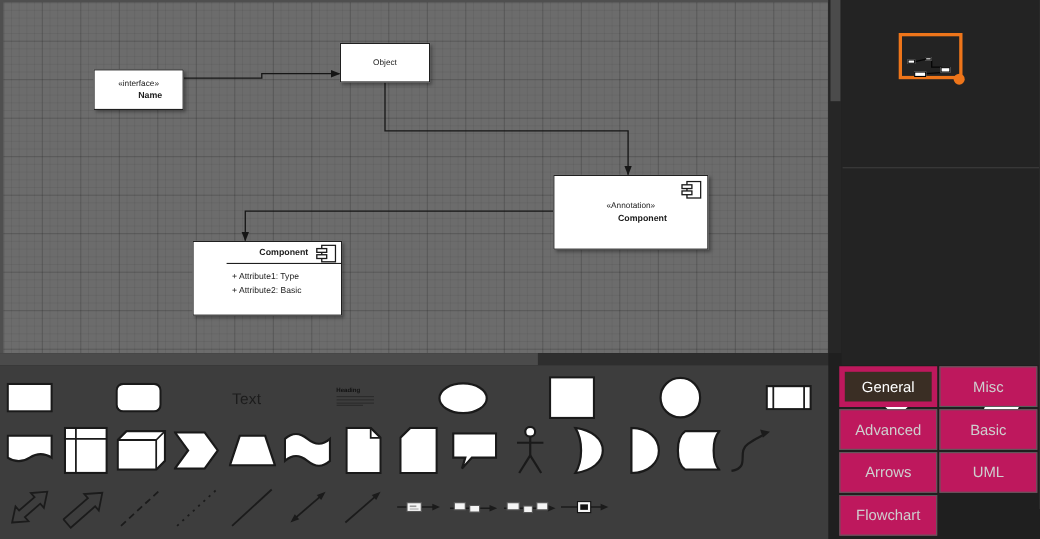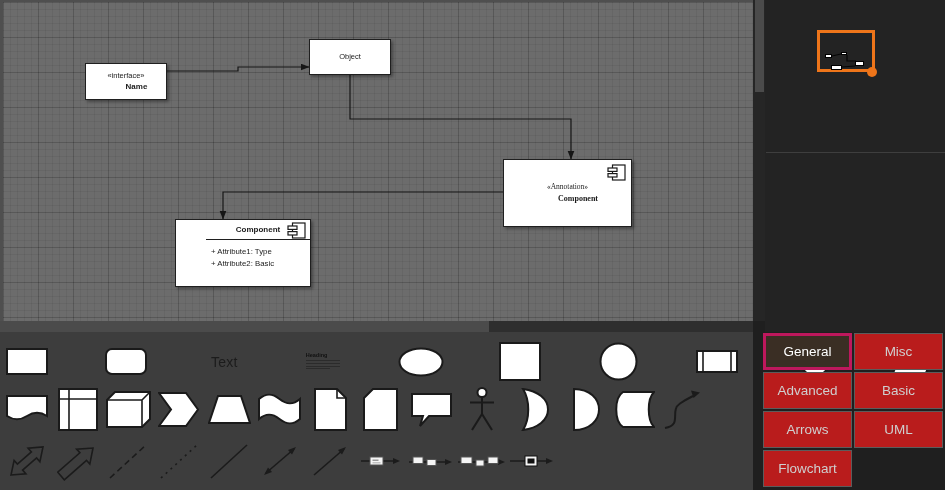--- a/index.html
+++ b/index.html
@@ -52,24 +52,24 @@
   .pal-row.r3{height:54px;}
   .pal-cell{width:50.5px;flex:0 0 50.5px;display:flex;align-items:center;justify-content:center;cursor:pointer;}
   .pal-text{font-size:14px;color:#1c1c1c;letter-spacing:.2px;}
   .pal-textbox{width:34px;}
   .pal-textbox .hd{font-size:5.5px;font-weight:bold;color:#111;margin-bottom:2px;}
   .pal-textbox .ln{height:1px;background:#2b2b2b;margin:1.6px 0;}
 
   
   #cats{position:absolute;left:763px;top:333px;width:182px;height:157px;
     display:grid;grid-template-columns:89px 89px;grid-auto-rows:37px;gap:2px;}
-  .cat{background:#b91c1c;border:1px solid #5c5c5c;color:#cfcfcf;font-size:13.5px;
+  .cat{background:#be185d;border:1px solid #5c5c5c;color:#cfcfcf;font-size:13.5px;
     font-family:"Liberation Sans",sans-serif;display:flex;align-items:center;justify-content:center;
     box-sizing:border-box;cursor:pointer;padding:0;}
-  .cat.sel{background:#3a2e24;border:3px solid #be185d;color:#fff;}
+  .cat.sel{background:#3a2e24;border:5px solid #be185d;color:#fff;}
 </style>
 </head>
 <body>
 
 <div id="stage">
 
   <div id="canvas">
     <svg id="edges">
       <defs>
         <marker id="arrh" markerWidth="10" markerHeight="8" refX="8.5" refY="3.5" orient="auto" markerUnits="userSpaceOnUse">
@@ -85,21 +85,21 @@
           <div class="node-center">
             <div>«interface»</div>
             <div class="bold">Name</div>
           </div>
         </div>
         <div class="node" style="left: 306px; top: 37px; width: 82px; height: 36px;">
           <div class="node-center">
             <div>Object</div>
           </div>
         </div>
-        <div class="node" style="left: 500px; top: 157px; width: 129px; height: 68px; font-family: Liberation Serif, serif;">
+        <div class="node" style="left: 500px; top: 157px; width: 141px; height: 68px;">
           <div class="node-center">
             <div>«Annotation»</div>
             <div class="bold">Component</div>
           </div>
           <svg class="uml-icon" width="19" height="17" viewBox="0 0 19 17">
             <g fill="#ffffff" stroke="#1a1a1a" stroke-width="1.2">
               <rect x="5.5" y="1" width="12.5" height="15"></rect>
               <rect x="1" y="4" width="9" height="3.4"></rect>
               <rect x="1" y="9.6" width="9" height="3.4"></rect>
             </g>

